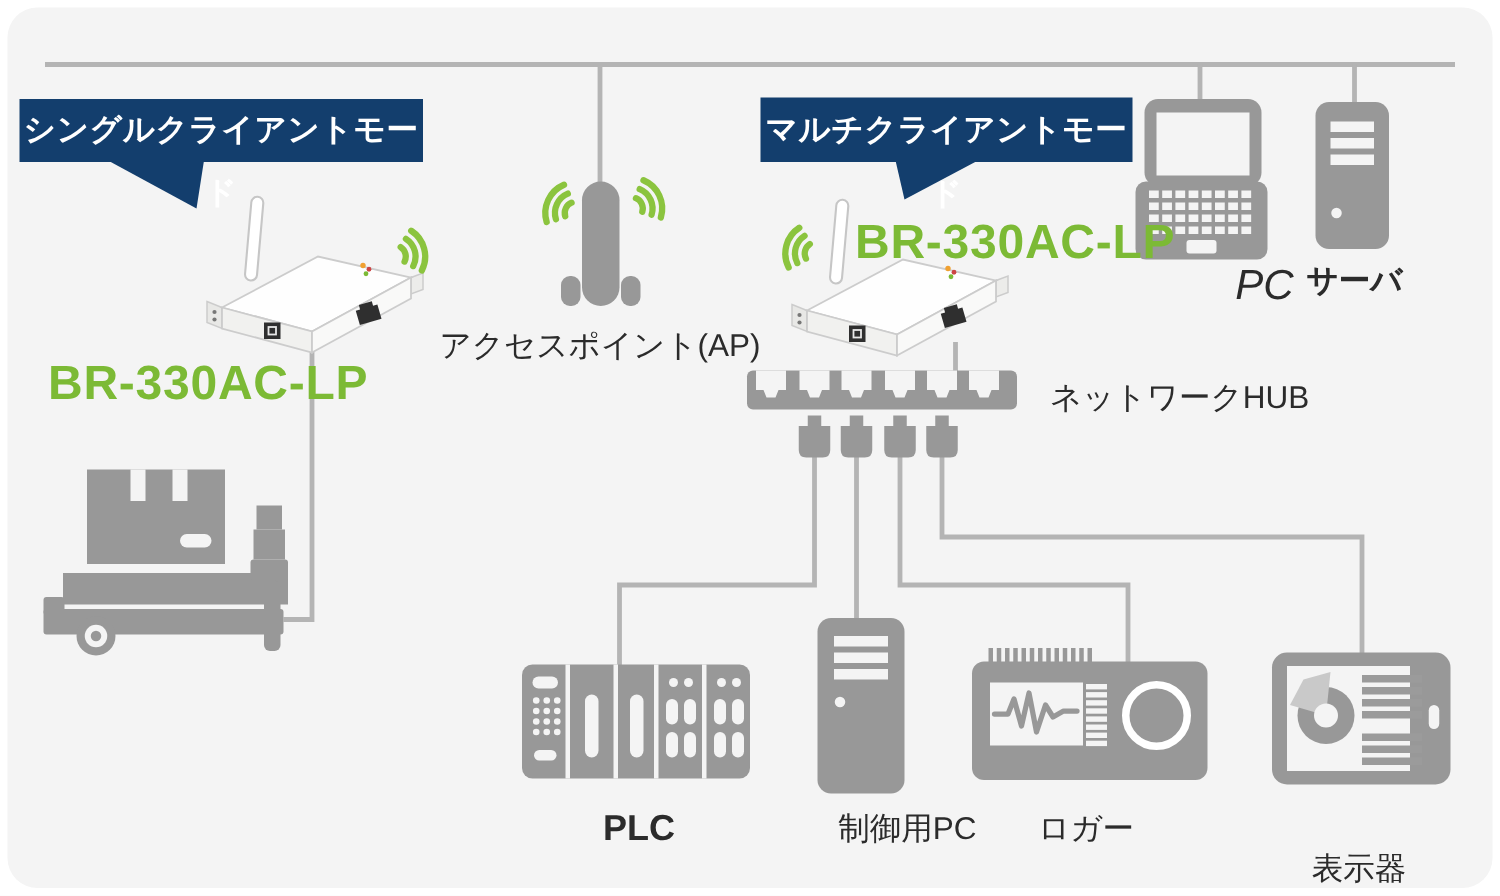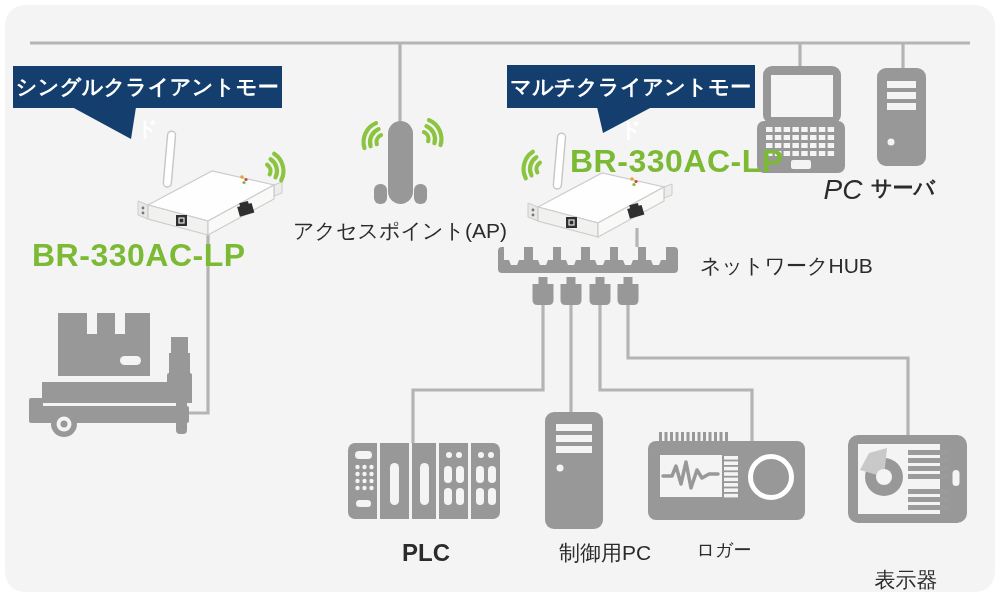--- a/index.html
+++ b/index.html
@@ -264,15 +264,15 @@
   </div>
 
   <div class="lbl model" style="left:32px;top:238px;">BR-330AC-LP</div>
   <div class="lbl model" style="left:570px;top:144px;">BR-330AC-LP</div>
   <div class="lbl" style="left:700px;top:254px;font-size:21px;">ネットワークHUB</div>
   <div class="lbl center" style="left:400px;top:219px;font-size:21px;">アクセスポイント(AP)</div>
   <div class="lbl center" style="left:843px;top:175px;font-size:28px;font-style:italic;">PC</div>
   <div class="lbl center" style="left:903px;top:176px;font-size:21px;font-weight:bold;">サーバ</div>
   <div class="lbl center" style="left:426px;top:540px;font-size:24px;font-weight:bold;">PLC</div>
   <div class="lbl center" style="left:573px;top:541px;font-size:21px;margin-left:32px;">制御用PC</div>
-  <div class="lbl center" style="left:724px;top:541px;font-size:18px;">ロガー</div>
+  <div class="lbl center" style="left:724px;top:541px;font-size:21px;">ロガー</div>
   <div class="lbl center" style="left:906px;top:568px;font-size:21px;">表示器</div>
 </div>
 
 </body></html>

